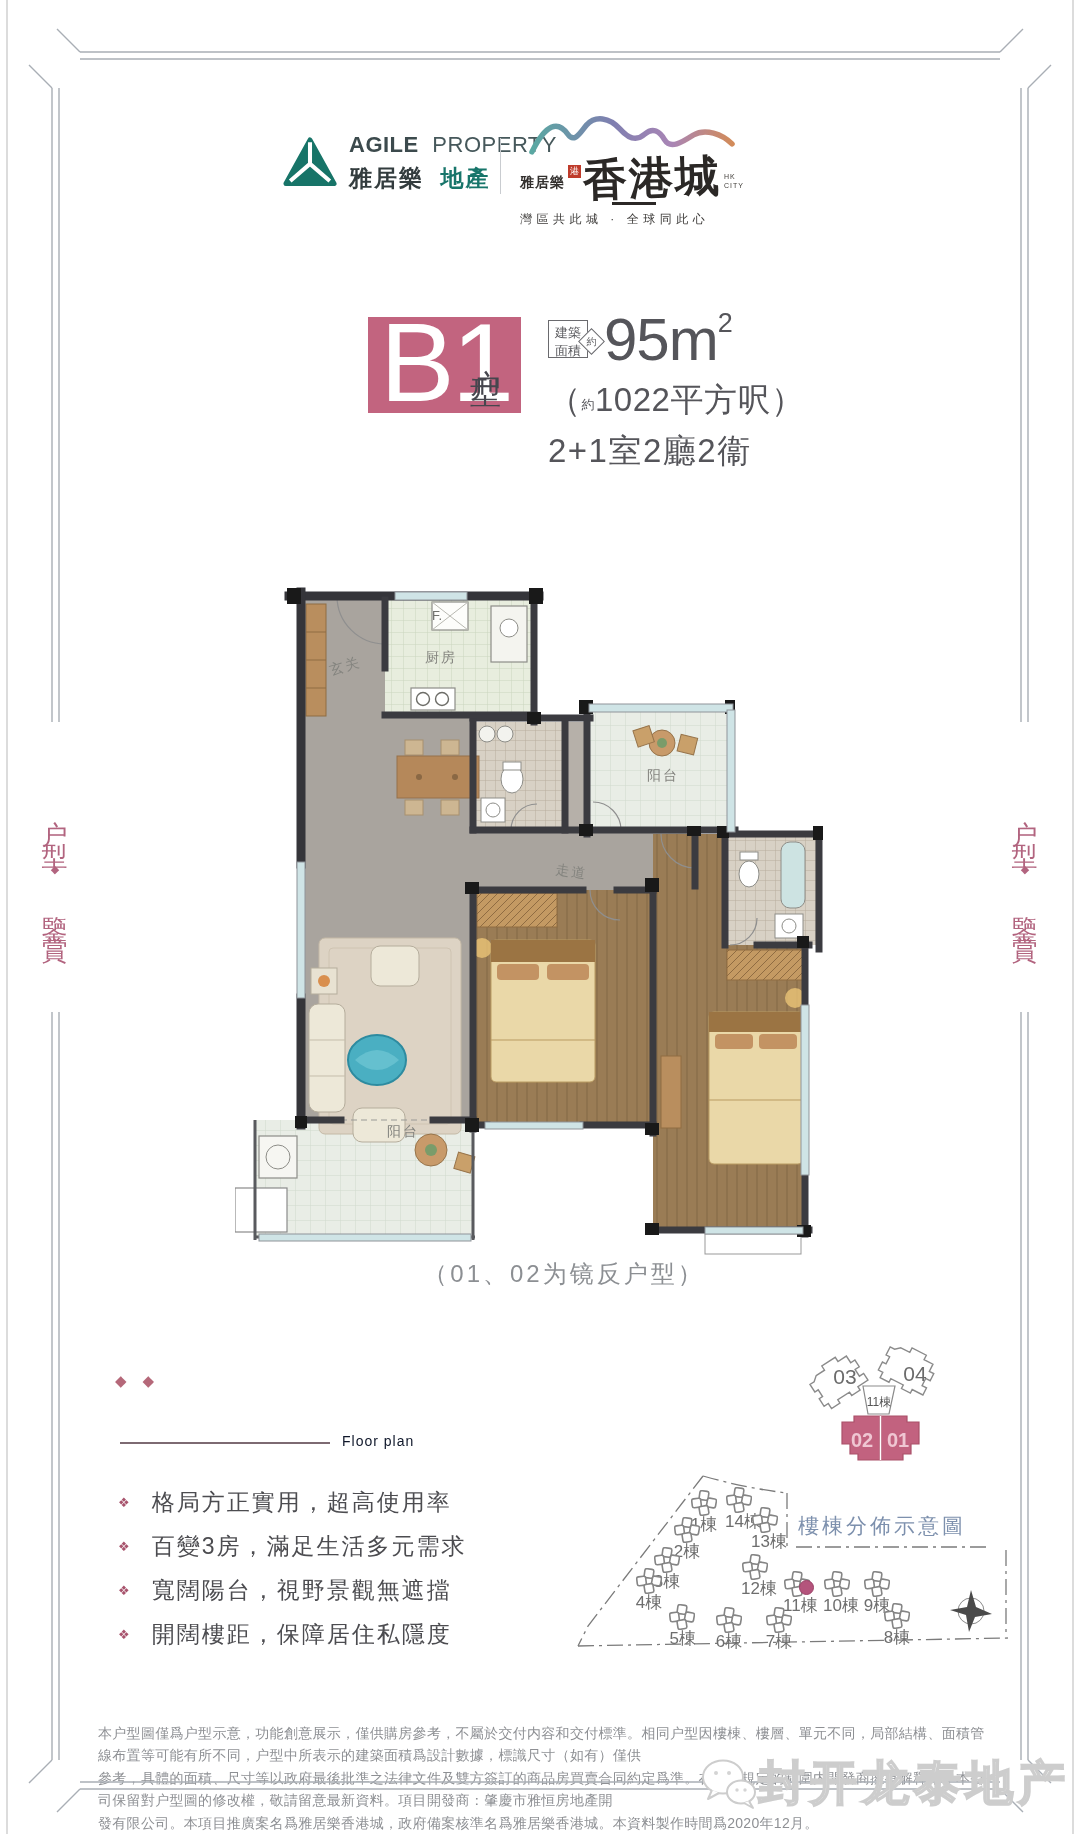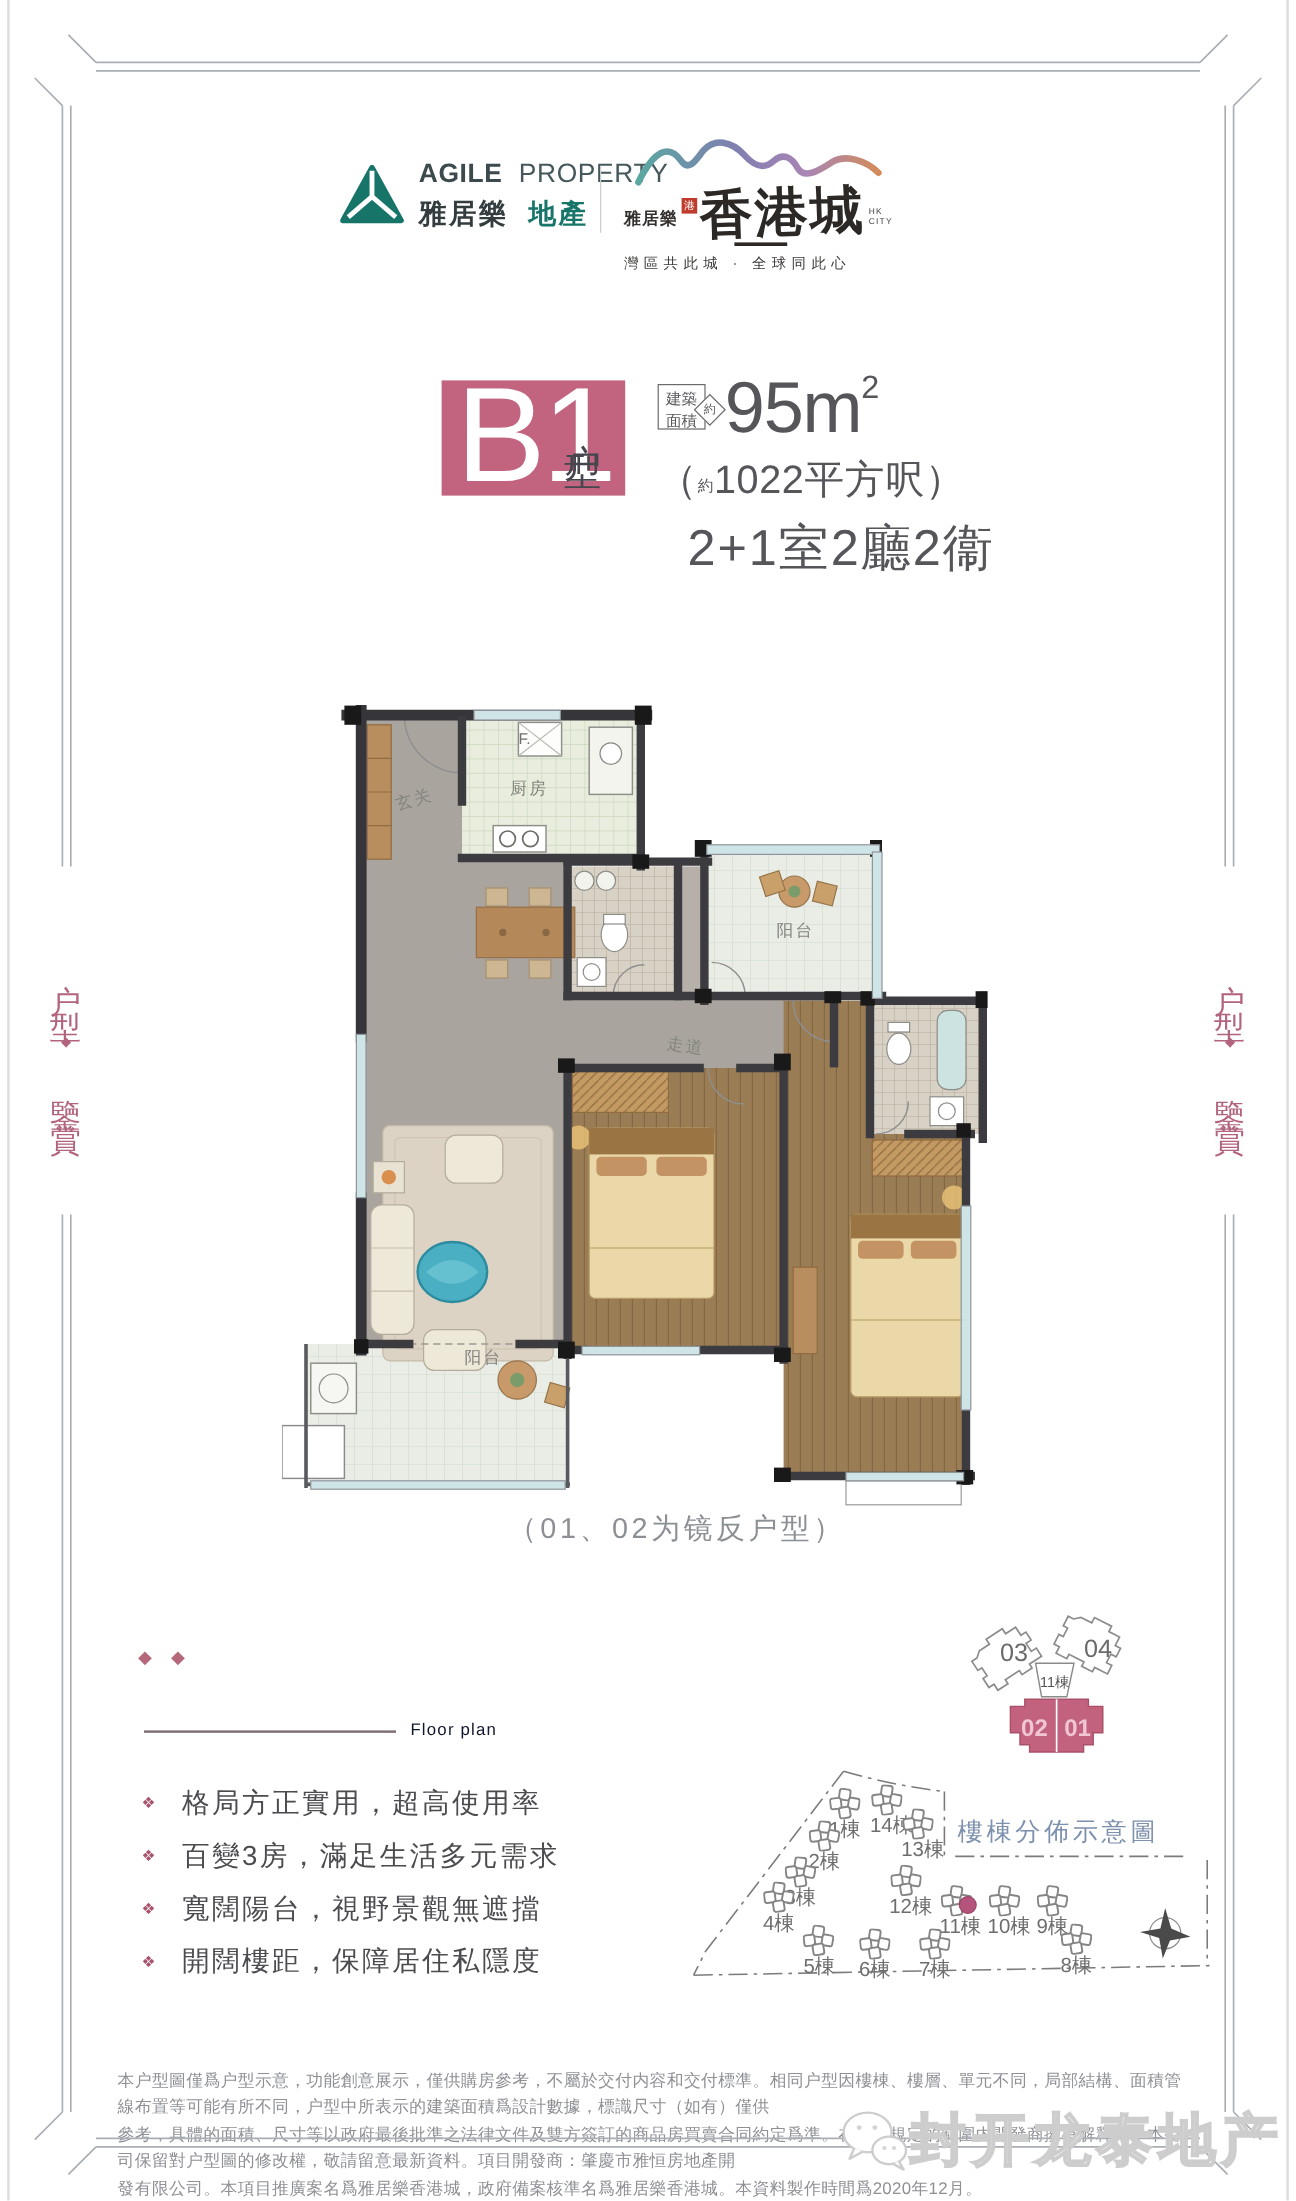--- a/index.html
+++ b/index.html
@@ -45,21 +45,21 @@
   .spec-row1{display:flex;align-items:flex-start;}
   .area-badge{position:relative;margin-top:10px;width:40px;height:38px;border:1px solid #6a6a6e;
               font-size:13px;line-height:1.35;text-align:center;color:#5a5a5e;padding-top:3px;box-sizing:border-box;}
   .area-about{position:absolute;left:33px;top:11px;width:17px;height:17px;border:1px solid #6a6a6e;
               background:#fff;transform:rotate(45deg);}
   .area-about span{display:block;transform:rotate(-45deg);font-size:10px;line-height:17px;text-align:center;color:#5a5a5e;}
   .area-val{font-size:60px;font-weight:400;color:#55555a;line-height:1;margin-left:16px;letter-spacing:-1px;}
   .area-sup{font-size:27px;vertical-align:28px;letter-spacing:0;}
   .spec-row2{margin-top:8px;font-size:33px;letter-spacing:.5px;}
   .ft-about{font-size:13px;vertical-align:2px;}
-  .spec-row3{margin-top:6px;font-size:42px;letter-spacing:1.5px;margin-left:25px;}
+  .spec-row3{margin-top:6px;font-size:33px;letter-spacing:1.5px;}
   
   .floorplan{position:absolute;left:235px;top:500px;}
   .floorplan svg text{font-family:"Liberation Sans","DejaVu Sans",sans-serif;}
   .fp-caption{position:absolute;left:404px;top:1258px;width:320px;text-align:center;font-size:24px;
               letter-spacing:3px;color:#8c8f93;}
   
   .app-header{position:absolute;left:115px;top:1372px;display:flex;align-items:center;gap:16px;color:#b56879;}
   .app-header .hd{font-size:15px;}
   .app-title{font-size:34px;letter-spacing:11px;}
   .app-underline{position:absolute;left:120px;top:1442px;width:210px;height:2px;background:#7d6a72;}

